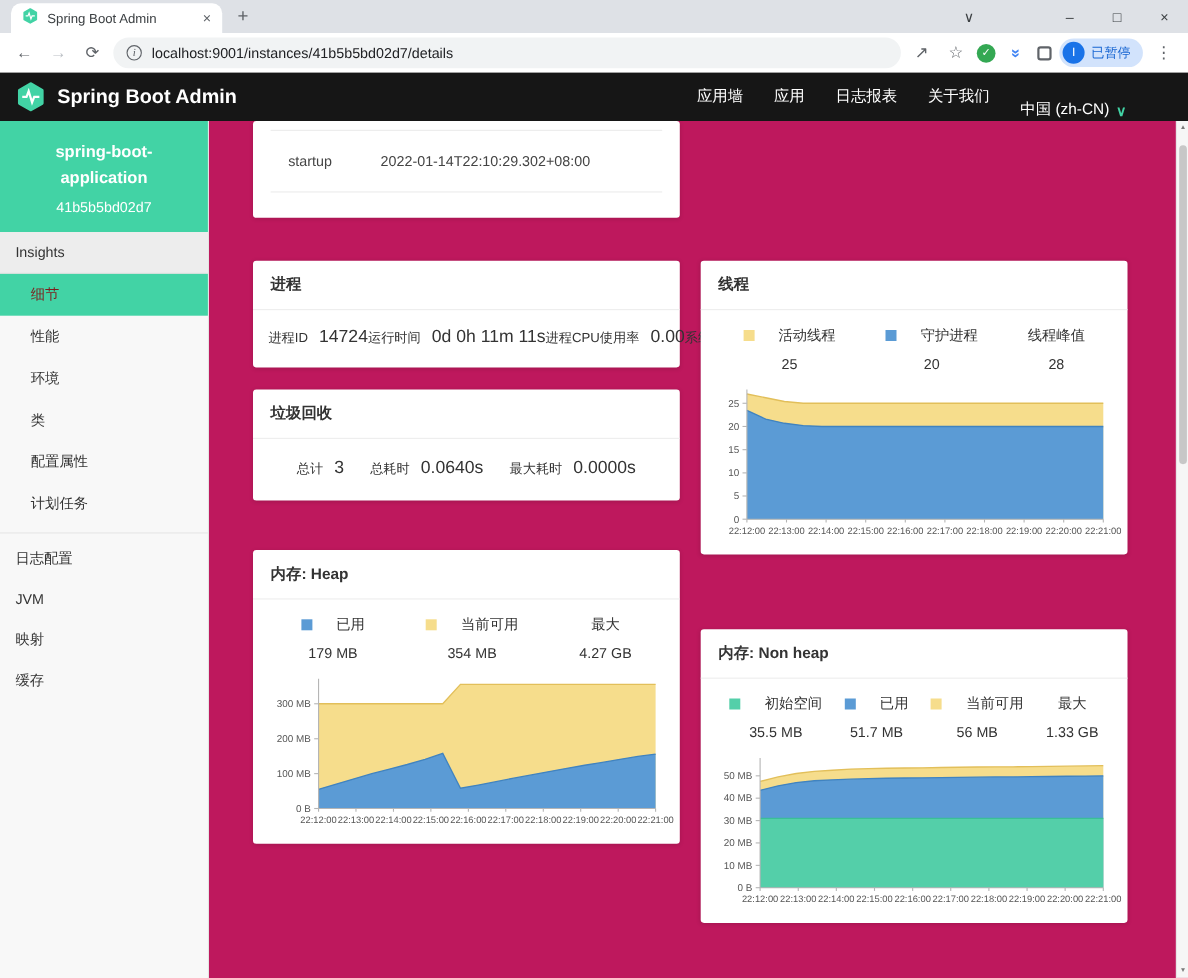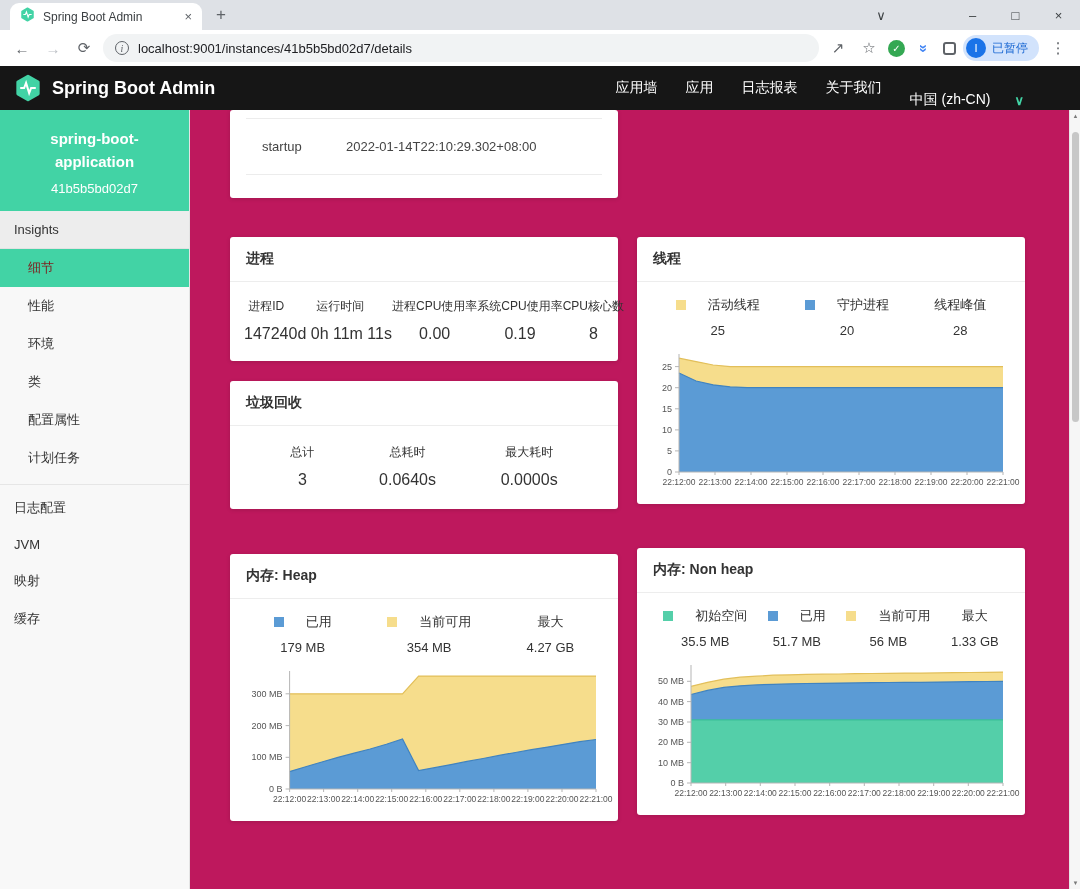--- a/index.html
+++ b/index.html
@@ -35,21 +35,21 @@
   .paused-avatar { width: 20px; height: 20px; border-radius: 50%; background: #1a73e8; color: #fff; font-size: 11px;
                    display: flex; align-items: center; justify-content: center; }
   .paused-text { color: #1967d2; font-size: 12px; white-space: nowrap; }
 
   
   .app-header { height: 44px; background: #161616; display: flex; align-items: center; padding: 0 14px; color: #fff; }
   .logo { width: 28px; height: 28px; flex: 0 0 auto; }
   .app-title { font-size: 18px; font-weight: bold; margin-left: 10px; white-space: nowrap; }
   .app-nav { margin-left: auto; display: flex; align-items: center; gap: 28px; font-size: 14px; padding-right: 42px; }
   .app-nav .nav-item { white-space: nowrap; }
-  .lang-wrap { display: flex; align-items: center; gap: 24px; margin-top: 24px; }
+  .lang-wrap { display: flex; align-items: center; gap: 6px; margin-top: 24px; }
   .nav-caret { color: #42d3a5; font-weight: bold; font-size: 13px; }
 
   
   .layout { display: flex; height: 889px; }
   .sidebar { width: 190px; background: #f8f8f8; border-right: 1px solid #e4e4e4; flex: 0 0 auto; }
   .instance-banner { background: #42d3a5; color: #fff; text-align: center; padding: 17px 10px 15px; }
   .instance-name { font-size: 15px; font-weight: bold; line-height: 1.55; width: 132px; margin: 0 auto; word-break: break-word; }
   .instance-id { font-size: 13px; margin-top: 7px; }
   .sb-section { padding: 11px 14px; font-size: 13px; color: #333; background: #ededed; border-bottom: 1px solid #e2e2e2; }
   .sb-item { padding: 10px 14px 10px 28px; font-size: 13px; color: #333; }
@@ -65,32 +65,32 @@
   .card { background: #fff; border-radius: 3px; box-shadow: 0 1px 4px rgba(0,0,0,.14); }
   .card-header { padding: 13px 16px; font-size: 14px; font-weight: bold; color: #333; border-bottom: 1px solid #ededed; }
 
   .card.startup { height: 88px; overflow: hidden; padding-top: 8px; }
   .kv-row { margin: 0 16px; padding: 20px 16px; border-top: 1px solid #ececec; border-bottom: 1px solid #ececec;
             display: flex; gap: 24px; font-size: 13px; color: #444; }
   .kv-key { width: 60px; flex: 0 0 auto; }
 
   .stat-table { display: flex; justify-content: space-between; padding: 16px 14px 18px; }
   .stat-table.spread { justify-content: space-around; padding: 18px 28px 20px; }
-  .stat-col { display: flex; flex-direction: column; gap: 10px; align-items: center; }
+  .stat-col { display: flex; flex-direction: row; gap: 10px; align-items: center; }
   .stat-h { font-size: 12px; color: #333; white-space: nowrap; }
   .stat-v { font-size: 16px; color: #333; white-space: nowrap; }
 
   .chart-body { padding: 14px 16px 16px; }
   .legend { display: flex; justify-content: space-around; margin-bottom: 10px; }
   .legend-item { text-align: center; font-size: 13px; color: #333; }
   .legend-top { display: flex; align-items: center; justify-content: center; gap: 22px; margin-bottom: 9px; }
   .sq { width: 10px; height: 10px; display: inline-block; flex: 0 0 auto; }
   .chart { height: 140px; }
 
-  .mb39 { margin-bottom: 39px; } .mb20 { margin-bottom: 20px; } .mb45 { margin-bottom: 45px; } .mb44 { margin-bottom: 44px; }
+  .mb39 { margin-bottom: 39px; } .mb20 { margin-bottom: 20px; } .mb45 { margin-bottom: 45px; } .mb44 { margin-bottom: 68px; }
 
   
   .scrollbar { position: absolute; right: 0; top: 110px; width: 11px; height: 779px; background: #f6f6f6;
                border-left: 1px solid #e6e6e6; }
   .scroll-arrow { width: 11px; height: 12px; font-size: 6px; color: #7a7a7a; text-align: center; line-height: 12px; }
   .scroll-arrow.bottom { position: absolute; bottom: 0; }
   .scroll-thumb { position: absolute; top: 22px; left: 2px; width: 7px; height: 290px; background: #c7c7c7; border-radius: 4px; }
 </style>
 </head>
 <body>

